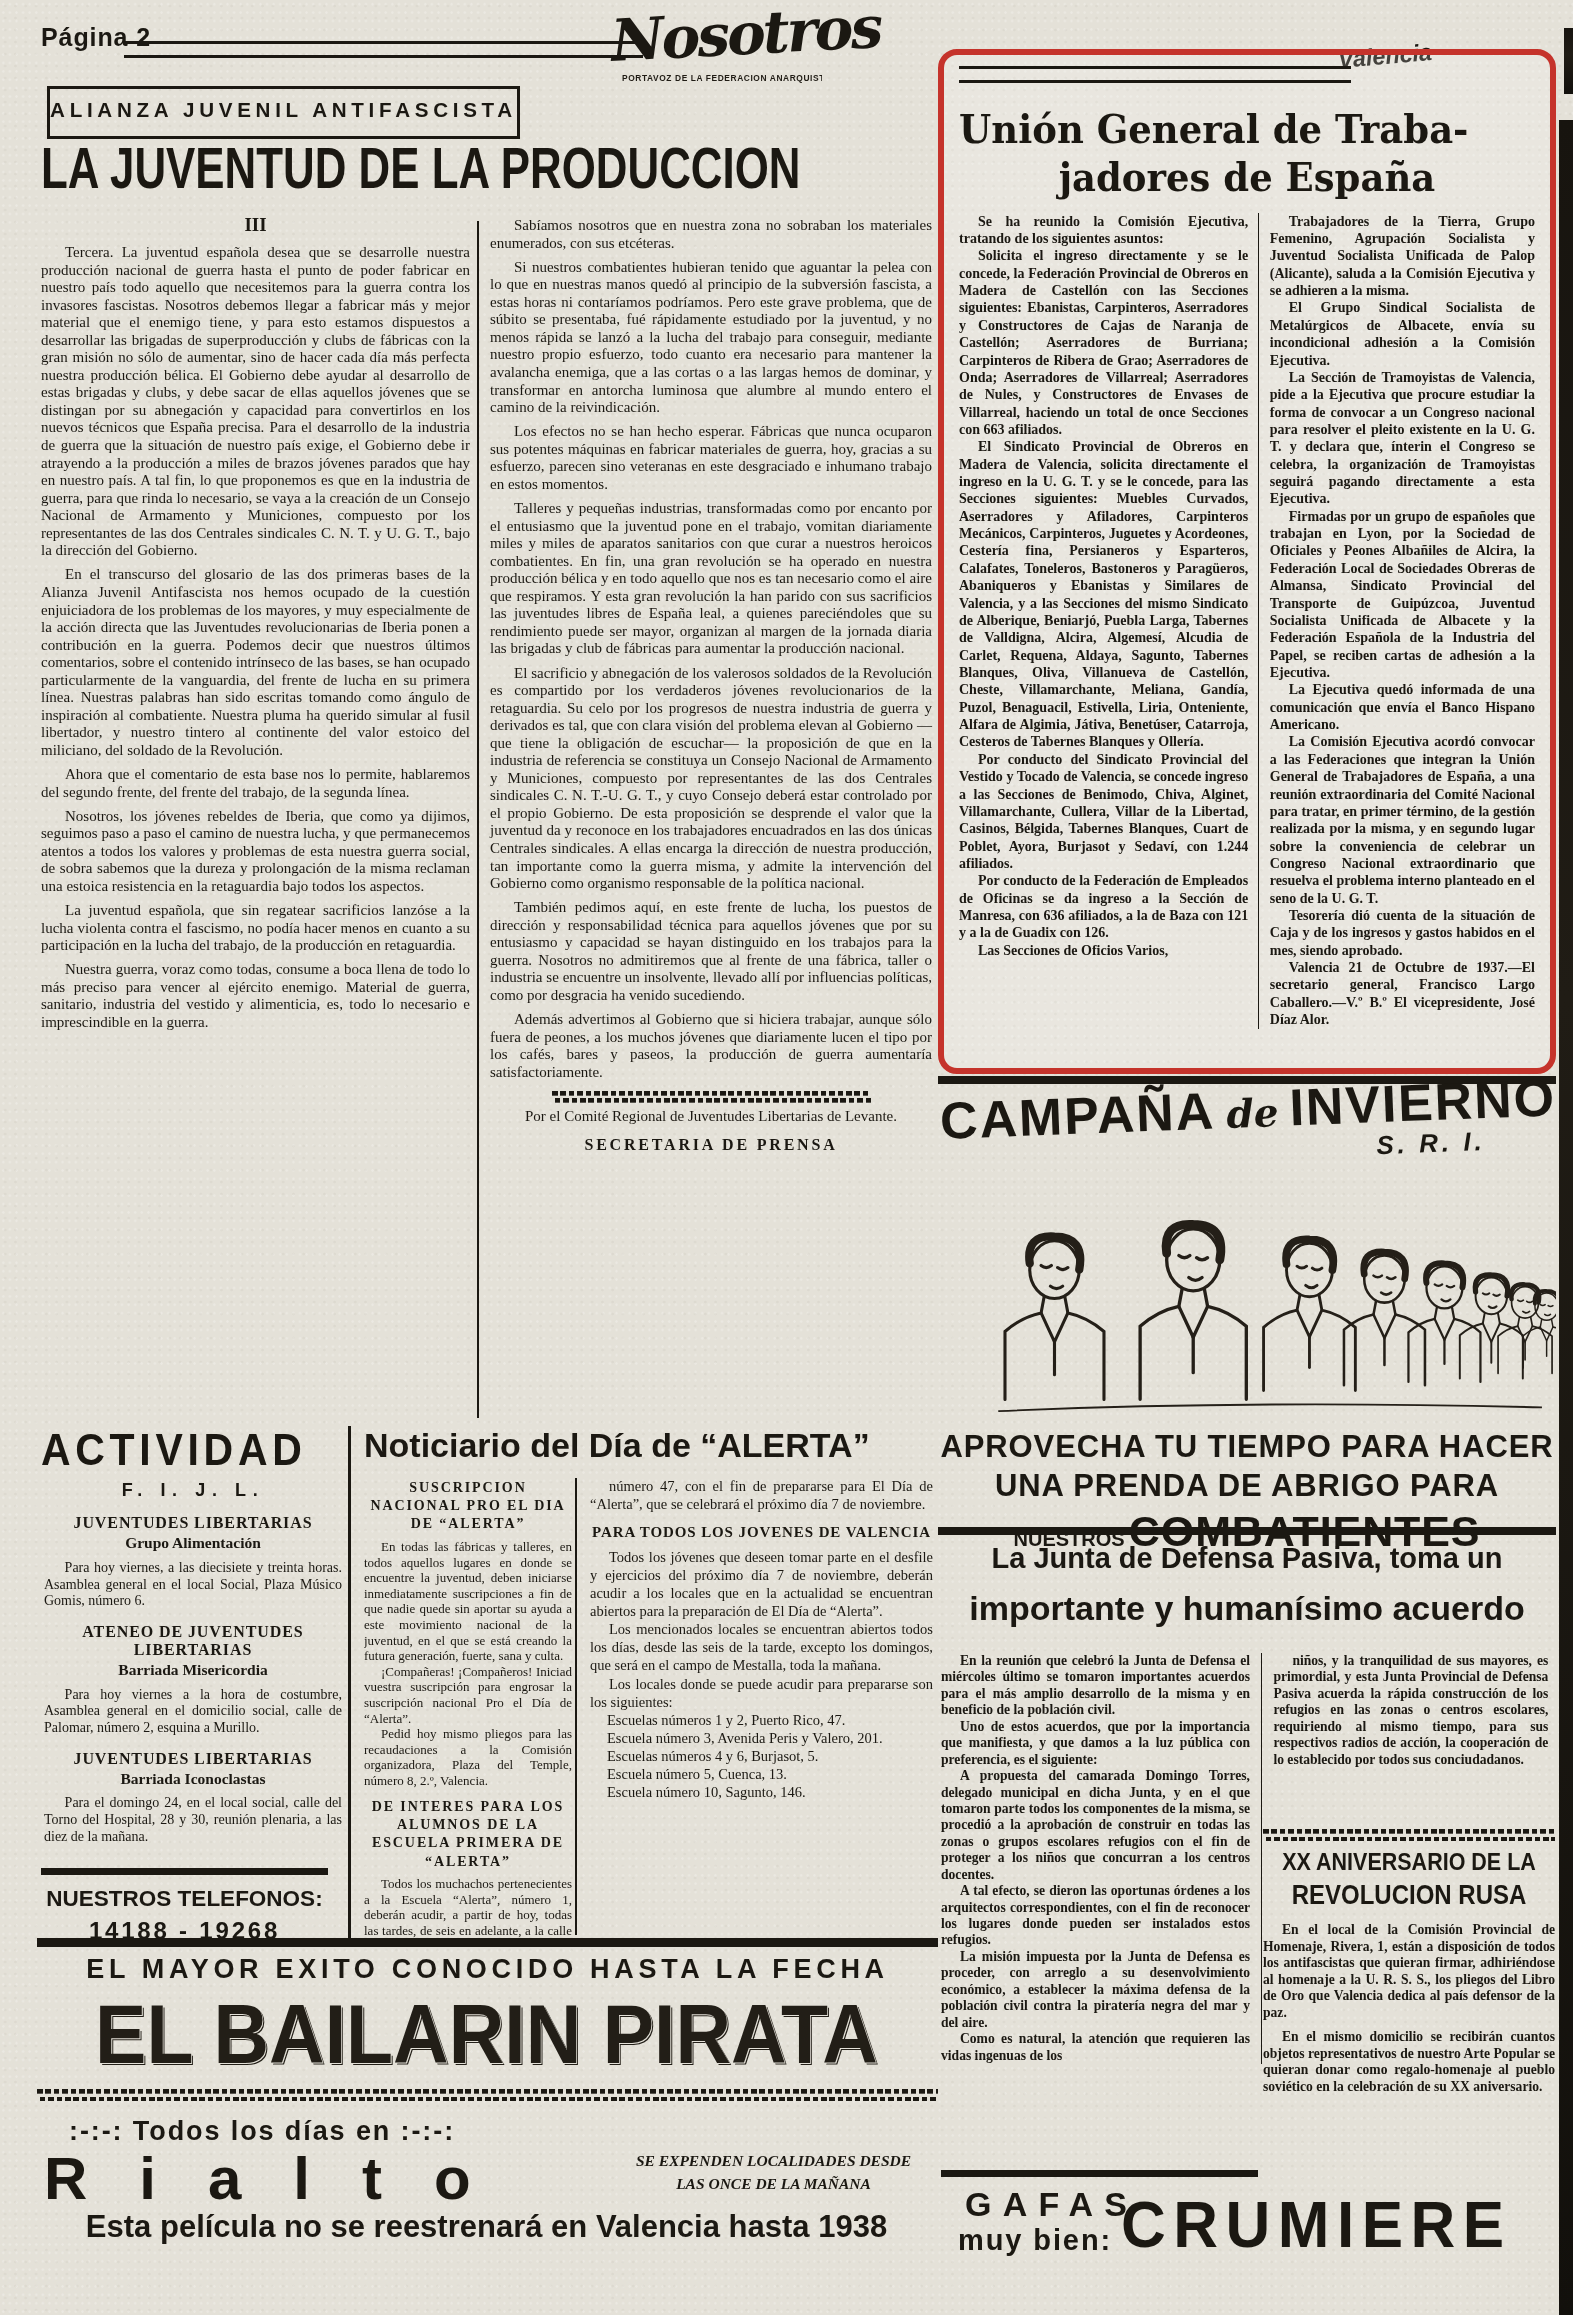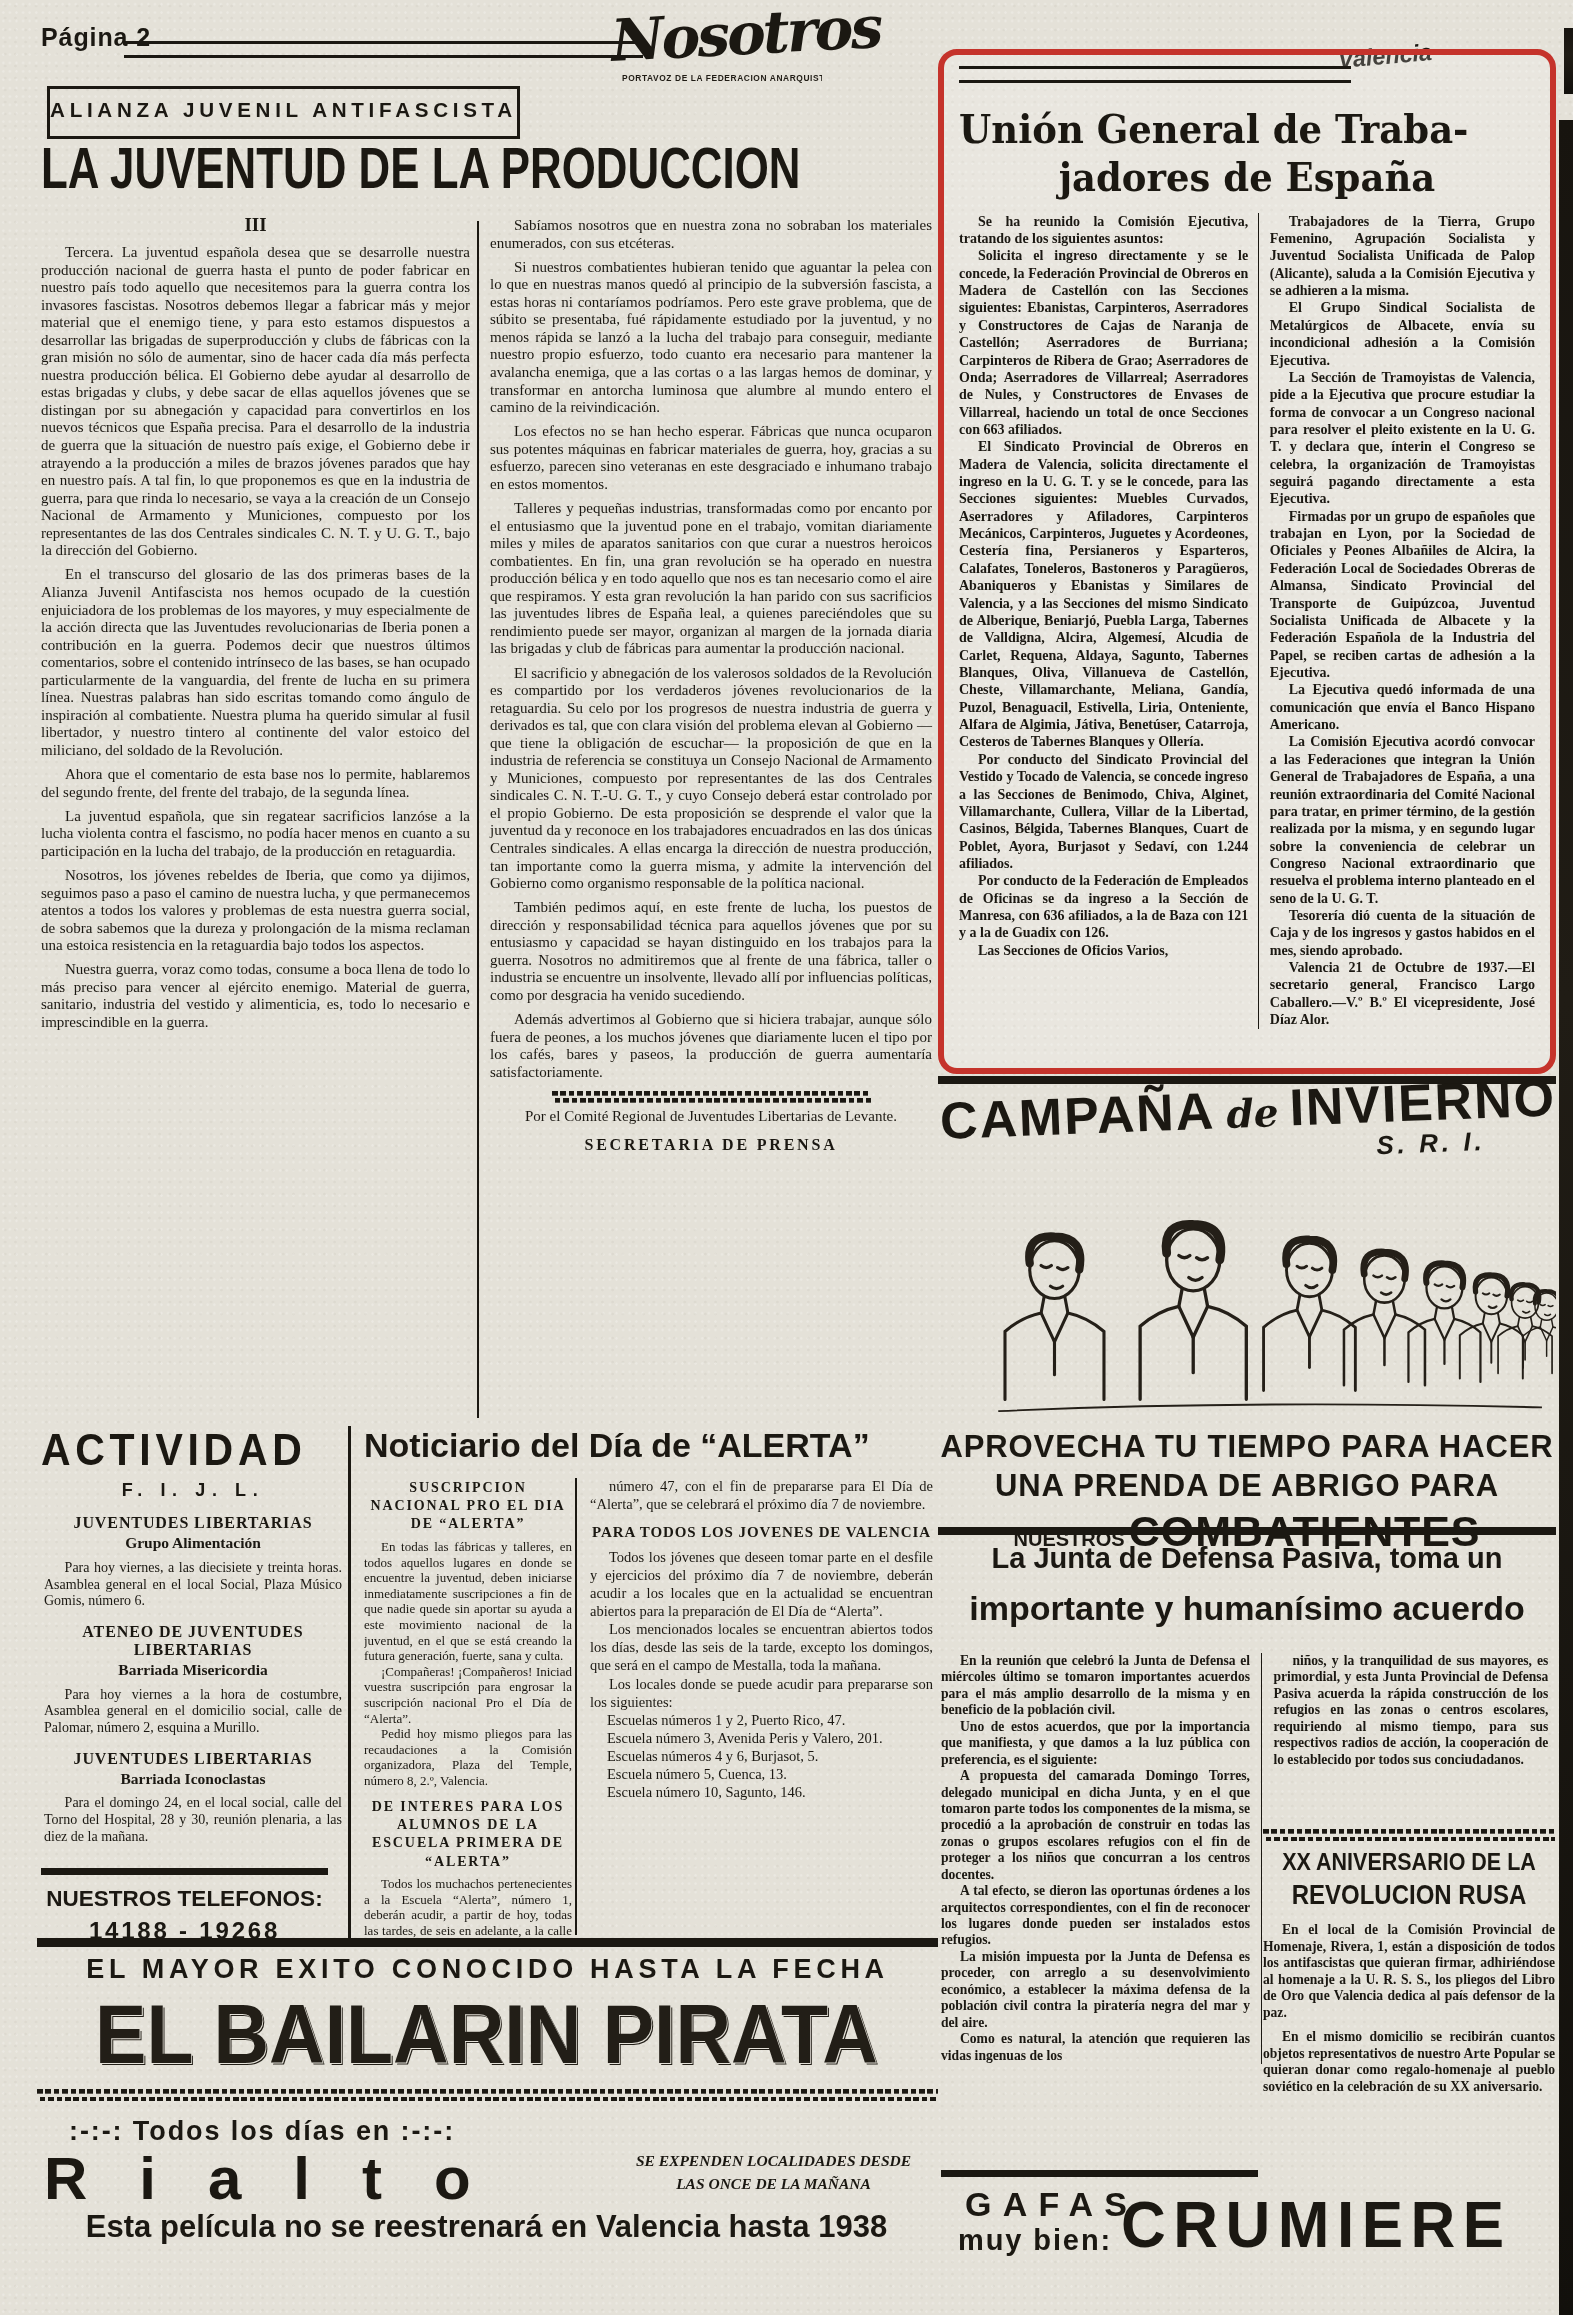--- a/index.html
+++ b/index.html
@@ -98,22 +98,22 @@
   </div>
   <div class="abs headline" style="left:41px;top:137px;width:843px;">LA JUVENTUD DE LA PRODUCCION</div>
   <div class="abs roman" style="left:41px;top:214px;width:429px;">III</div>
 
   <div class="abs vrule" style="left:477px;top:221px;width:1.9px;height:1197px;"></div>
 
   <div class="abs bodycol" style="left:41px;top:244px;width:429px;">
     <p>Tercera. La juventud española desea que se desarrolle nuestra producción nacional de guerra hasta el punto de poder fabricar en nuestro país todo aquello que necesitemos para la guerra contra los invasores fascistas. Nosotros debemos llegar a fabricar más y mejor material que el enemigo tiene, y para esto estamos dispuestos a desarrollar las brigadas de superproducción y clubs de fábricas con la gran misión no sólo de aumentar, sino de hacer cada día más perfecta nuestra producción bélica. El Gobierno debe ayudar al desarrollo de estas brigadas y clubs, y debe sacar de ellas aquellos jóvenes que se distingan por su abnegación y capacidad para convertirlos en los nuevos técnicos que España precisa. Para el desarrollo de la industria de guerra que la situación de nuestro país exige, el Gobierno debe ir atrayendo a la producción a miles de brazos jóvenes parados que hay en nuestro país. A tal fin, lo que proponemos es que en la industria de guerra, para que rinda lo necesario, se vaya a la creación de un Consejo Nacional de Armamento y Municiones, compuesto por los representantes de las dos Centrales sindicales C. N. T. y U. G. T., bajo la dirección del Gobierno.</p>
     <p>En el transcurso del glosario de las dos primeras bases de la Alianza Juvenil Antifascista nos hemos ocupado de la cuestión enjuiciadora de los problemas de los mayores, y muy especialmente de la acción directa que las Juventudes revolucionarias de Iberia ponen a contribución en la guerra. Podemos decir que nuestros últimos comentarios, sobre el contenido intrínseco de las bases, se han ocupado particularmente de la vanguardia, del frente de lucha en su primera línea. Nuestras palabras han sido escritas tomando como ángulo de inspiración al combatiente. Nuestra pluma ha querido simular al fusil libertador, y nuestro tintero al continente del valor estoico del miliciano, del soldado de la Revolución.</p>
     <p>Ahora que el comentario de esta base nos lo permite, hablaremos del segundo frente, del frente del trabajo, de la segunda línea.</p>
+    <p>Nosotros, los jóvenes rebeldes de Iberia, que como ya dijimos, seguimos paso a paso el camino de nuestra lucha, y que permanecemos atentos a todos los valores y problemas de esta nuestra guerra social, de sobra sabemos que la dureza y prolongación de la misma reclaman una estoica resistencia en la retaguardia bajo todos los aspectos.</p>
     <p>La juventud española, que sin regatear sacrificios lanzóse a la lucha violenta contra el fascismo, no podía hacer menos en cuanto a su participación en la lucha del trabajo, de la producción en retaguardia.</p>
-    <p>Nosotros, los jóvenes rebeldes de Iberia, que como ya dijimos, seguimos paso a paso el camino de nuestra lucha, y que permanecemos atentos a todos los valores y problemas de esta nuestra guerra social, de sobra sabemos que la dureza y prolongación de la misma reclaman una estoica resistencia en la retaguardia bajo todos los aspectos.</p>
     <p>Nuestra guerra, voraz como todas, consume a boca llena de todo lo más preciso para vencer al ejército enemigo. Material de guerra, sanitario, industria del vestido y alimenticia, es, todo lo necesario e imprescindible en la guerra.</p>
   </div>
 
   <div class="abs bodycol" style="left:490px;top:217px;width:442px;">
     <p>Sabíamos nosotros que en nuestra zona no sobraban los materiales enumerados, con sus etcéteras.</p>
     <p>Si nuestros combatientes hubieran tenido que aguantar la pelea con lo que en nuestras manos quedó al principio de la subversión fascista, a estas horas ni contaríamos podríamos. Pero este grave problema, que de súbito se presentaba, fué rápidamente estudiado por la juventud, y no menos rápida se lanzó a la lucha del trabajo para conseguir, mediante nuestro propio esfuerzo, todo cuanto era necesario para mantener la avalancha enemiga, que a las cortas o a las largas hemos de dominar, y transformar en antorcha luminosa que alumbre al mundo entero el camino de la reivindicación.</p>
     <p>Los efectos no se han hecho esperar. Fábricas que nunca ocuparon sus potentes máquinas en fabricar materiales de guerra, hoy, gracias a su esfuerzo, parecen sino veteranas en este desgraciado e inhumano trabajo en estos momentos.</p>
     <p>Talleres y pequeñas industrias, transformadas como por encanto por el entusiasmo que la juventud pone en el trabajo, vomitan diariamente miles y miles de aparatos sanitarios con que curar a nuestros heroicos combatientes. En fin, una gran revolución se ha operado en nuestra producción bélica y en todo aquello que nos es tan necesario como el aire que respiramos. Y esta gran revolución la han parido con sus sacrificios las juventudes libres de España leal, a quienes pareciéndoles que su rendimiento puede ser mayor, organizan al margen de la jornada diaria las brigadas y club de fábricas para aumentar la producción nacional.</p>
     <p>El sacrificio y abnegación de los valerosos soldados de la Revolución es compartido por los verdaderos jóvenes revolucionarios de la retaguardia. Su celo por los progresos de nuestra industria de guerra y derivados es tal, que con clara visión del problema elevan al Gobierno —que tiene la obligación de escuchar— la proposición de que en la industria de referencia se constituya un Consejo Nacional de Armamento y Municiones, compuesto por representantes de las dos Centrales sindicales C. N. T.-U. G. T., y cuyo Consejo deberá estar controlado por el propio Gobierno. De esta proposición se desprende el valor que la juventud da y reconoce en los trabajadores encuadrados en las dos únicas Centrales sindicales. A ellas encarga la dirección de nuestra producción, tan importante como la guerra misma, y admite la intervención del Gobierno como organismo responsable de la política nacional.</p>
     <p>También pedimos aquí, en este frente de lucha, los puestos de dirección y responsabilidad técnica para aquellos jóvenes que por su entusiasmo y capacidad se hayan distinguido en los trabajos para la guerra. Nosotros no admitiremos que al frente de una fábrica, taller o industria se encuentre un insolvente, llevado allí por influencias políticas, como por desgracia ha venido sucediendo.</p>

